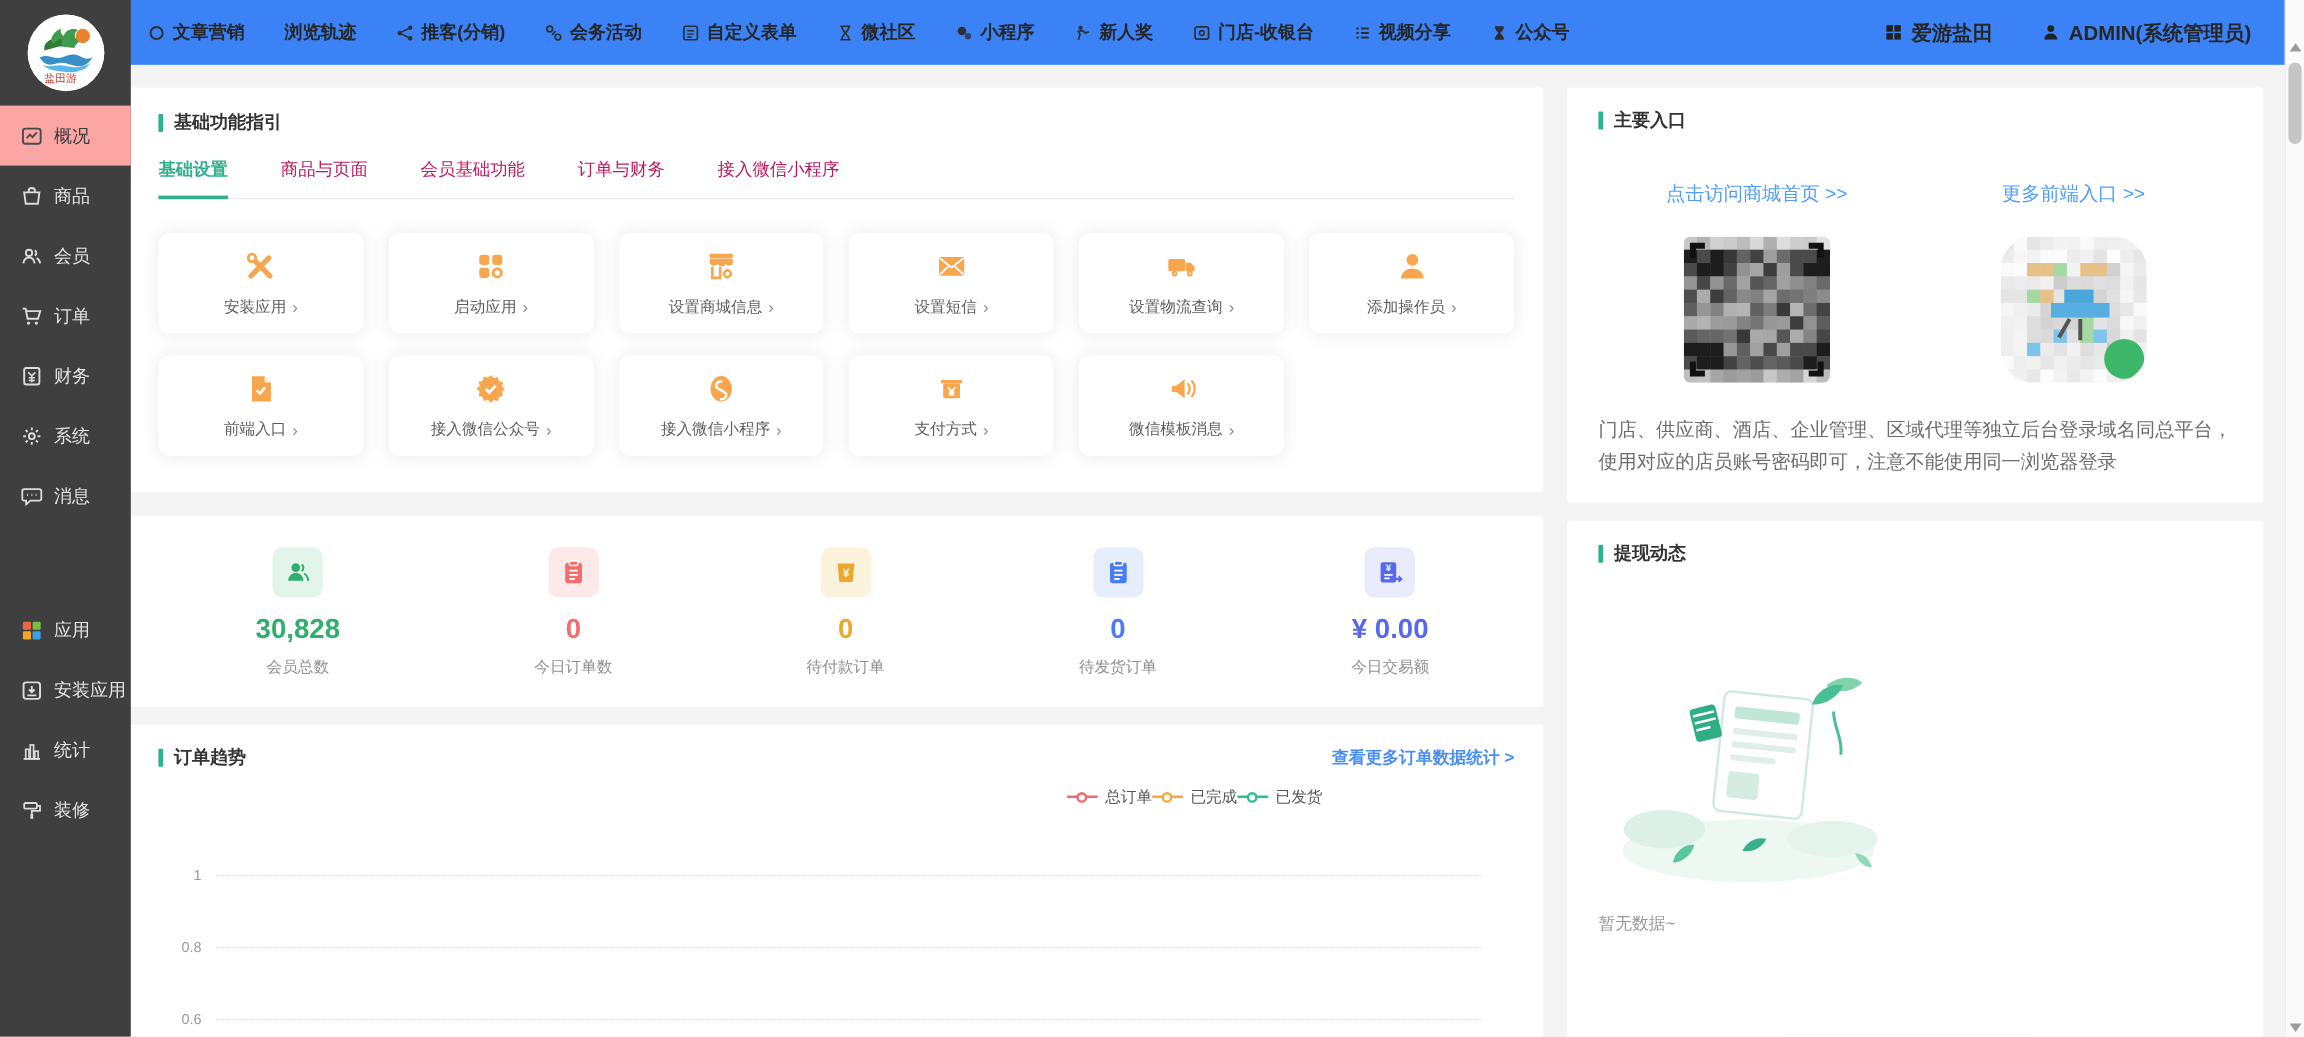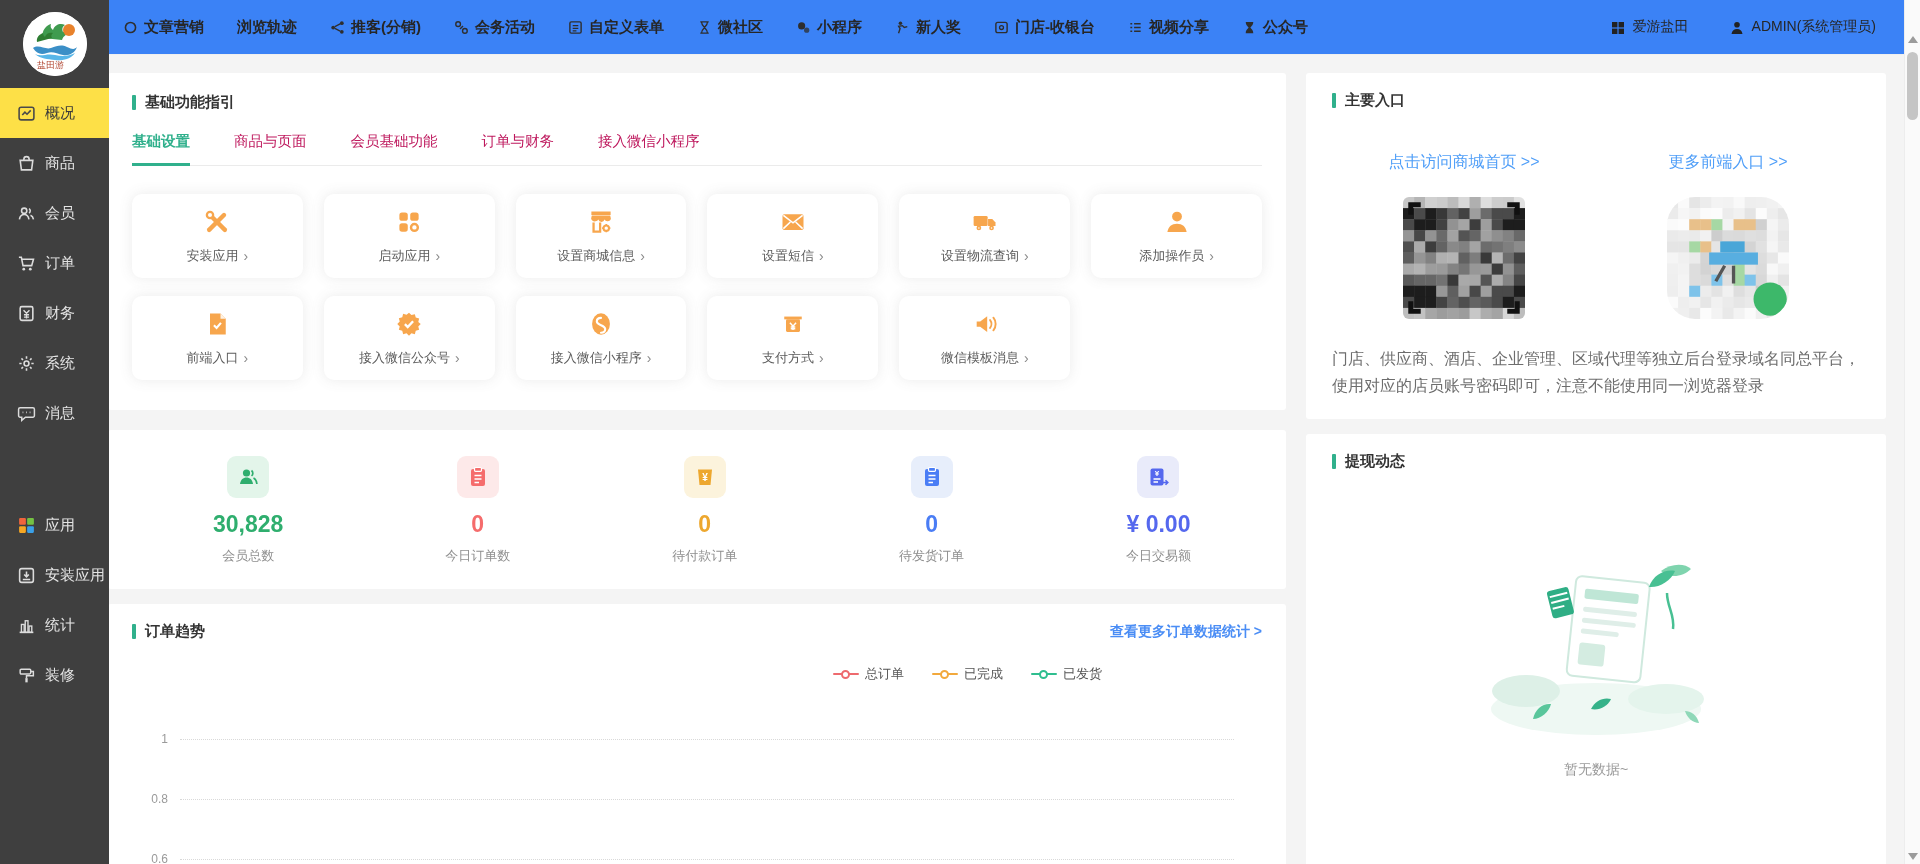--- a/index.html
+++ b/index.html
@@ -5,33 +5,33 @@
   * { margin:0; padding:0; box-sizing:border-box; }
   html,body { width:1920px; height:864px; overflow:hidden; font-family:"Liberation Sans","DejaVu Sans",sans-serif; background:#f4f4f4; }
   .stage { position:relative; width:1920px; height:864px; }
 
   
   .sidebar { position:absolute; left:0; top:0; width:109px; height:864px; background:#3f3f3f; z-index:5; }
   .logo-wrap { height:88px; display:flex; align-items:center; justify-content:center; }
   .logo-circle { width:64px; height:64px; border-radius:50%; background:#fff; overflow:hidden; display:flex; align-items:center; justify-content:center; }
   .side-item { height:50px; display:flex; align-items:center; padding-left:17px; color:#e4e4e4; cursor:pointer; font-size:15px; }
   .side-item .ic { width:19px; height:19px; margin-right:9px; color:#dcdcdc; flex:0 0 auto; }
-  .side-item.active { background:#fde047; color:#3a3a3a; }
+  .side-item.active { background:#fca5a5; color:#3a3a3a; }
   .side-item.active .ic { color:#4a4a4a; }
   .side-gap { height:62px; }
   .ic svg { width:100%; height:100%; display:block; }
   .ic:empty { display:none; }
 
   
   .topbar { position:absolute; left:95px; top:0; right:16px; height:55px; background:#3b82f6; display:flex; align-items:center; padding:0 28px; border-bottom:1px solid #efefef; }
   .topnav { display:flex; align-items:center; gap:33px; }
   .topnav-item { display:flex; align-items:center; gap:6px; font-size:15px; font-weight:700; color:#262626; cursor:pointer; white-space:nowrap; }
   .topnav-item .ic { width:15px; height:15px; color:#2e2e2e; }
   .topbar-right { margin-left:auto; display:flex; align-items:center; gap:40px; }
-  .topbar-chip { display:flex; align-items:flex-end; gap:7px; font-size:14px; color:#262626; cursor:pointer; }
+  .topbar-chip { display:flex; align-items:center; gap:7px; font-size:17px; color:#262626; cursor:pointer;font-weight:bold; }
   .topbar-chip .ic { width:16px; height:16px; color:#222; }
 
   
   .main { position:absolute; left:95px; top:55px; right:16px; bottom:0; padding:18px 18px 0 13px; display:flex; align-items:flex-start; overflow:hidden; }
   .col-left { width:1178px; flex:0 0 auto; }
   .col-right { width:580px; flex:0 0 auto; margin-left:20px; }
   .panel { background:#fff; border-radius:3px; }
   .panel-title { display:flex; align-items:center; font-size:15px; font-weight:700; color:#333; }
   .accent { width:4px; height:15px; background:#30b08c; margin-right:9px; border-radius:1px; }
 
@@ -51,21 +51,21 @@
   .stat { display:flex; flex-direction:column; align-items:center; }
   .stat-ic { width:42px; height:42px; border-radius:9px; background:var(--bg,#eee); color:var(--c,#333); display:flex; align-items:center; justify-content:center; }
   .stat-ic svg { width:24px; height:24px; }
   .stat-value { margin-top:13px; font-size:23px; font-weight:700; color:var(--c,#333); }
   .stat-label { margin-top:9px; font-size:13px; color:#8f8f8f; }
 
   
   .trend { margin-top:15px; padding:18px 24px; height:330px; }
   .trend-head { display:flex; align-items:center; justify-content:space-between; }
   .trend-link { font-size:14px; font-weight:700; color:#4a8df5; cursor:pointer; }
-  .legend { margin-top:24px; display:flex; justify-content:flex-end; padding-right:160px; gap:28px; }
+  .legend { margin-top:14px; display:flex; justify-content:flex-end; padding-right:160px; }
   .legend-item { display:flex; align-items:center; gap:6px; cursor:pointer; }
   .legend-marker { position:relative; width:26px; height:10px; }
   .legend-marker::before { content:""; position:absolute; left:0; right:0; top:4px; height:2px; background:var(--c); border-radius:1px; }
   .legend-marker::after { content:""; position:absolute; left:8px; top:0.5px; width:5px; height:5px; border:2px solid var(--c); border-radius:50%; background:#fff; }
   .legend-label { font-size:13px; color:#555; }
   .chart-rows { margin-top:26px; }
   .tick-row { height:60px; display:flex; align-items:center; }
   .tick-label { width:36px; text-align:right; font-size:12px; color:#9a9a9a; flex:0 0 auto; }
   .tick-line { flex:1; border-top:1px dotted #d9d9d9; margin-left:12px; margin-right:28px; }
 
@@ -75,21 +75,21 @@
   .entry-links > div { flex:1; text-align:center; }
   .entry-link { font-size:16px; color:#4f9ef8; cursor:pointer; }
   .qr-row { margin-top:24px; display:flex; }
   .qr-cell { flex:1; display:flex; justify-content:center; }
   .qr-box { width:122px; height:122px; border-radius:6px; overflow:hidden; }
   .qr-box svg { width:100%; height:100%; display:block; }
   .qr-box.blob { border-radius:28px; }
   .entry-note { margin-top:26px; font-size:16px; color:#6d6d6d; line-height:1.7; }
 
   .withdraw { margin-top:15px; padding:18px 26px; height:520px; }
-  .empty-state { margin-top:70px; display:flex; flex-direction:column; align-items:center; }
+  .empty-state { margin-top:70px; display:flex; flex-direction:column; align-items:flex-start; }
   .empty-text { margin-top:10px; font-size:14px; color:#9a9a9a; }
 
   
   .scrollbar { position:absolute; right:0; top:0; width:16px; height:864px; background:#fafafa; border-left:1px solid #ededed; z-index:9; }
   .sb-arrow { position:absolute; left:3px; width:0; height:0; border-left:5px solid transparent; border-right:5px solid transparent; }
   .sb-arrow.up { top:36px; border-bottom:7px solid #9b9b9b; }
   .sb-arrow.down { bottom:4px; border-top:7px solid #9b9b9b; }
   .sb-thumb { position:absolute; left:2px; top:52px; width:11px; height:68px; background:#c5c5c5; border-radius:6px; cursor:pointer; }
 </style>
 </head>

